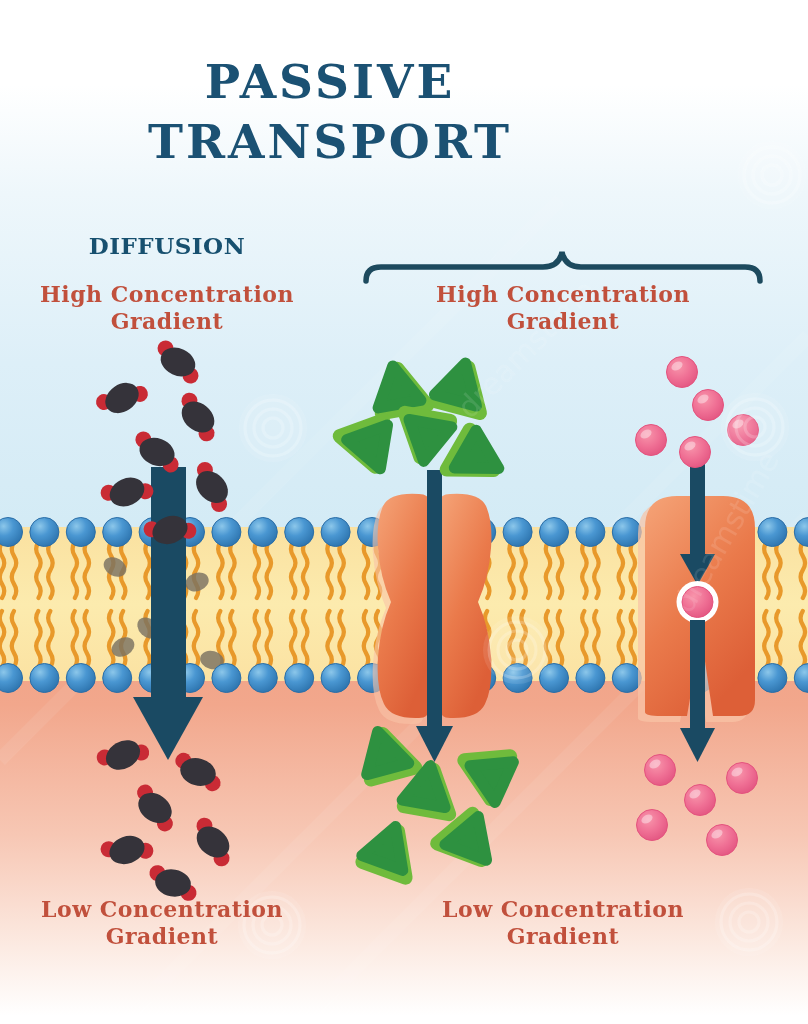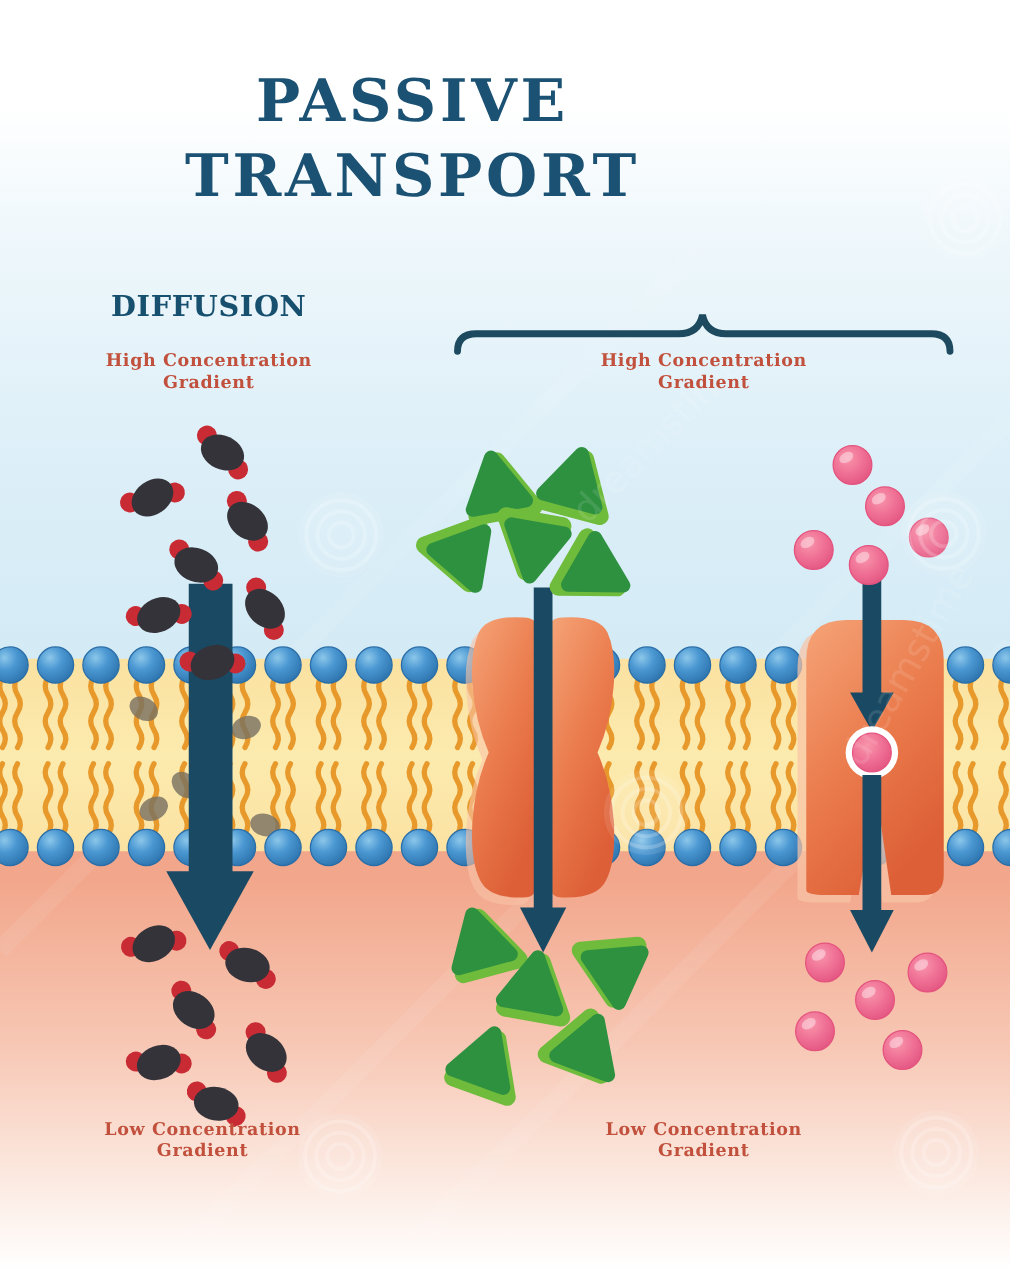--- a/index.html
+++ b/index.html
@@ -21,21 +21,21 @@
     position:absolute;text-align:center;font-weight:bold;line-height:1.22;
     letter-spacing:0.5px;
   }
   .title{
     left:0;top:52px;width:660px;font-size:47px;line-height:1.28;
     color:#1b5173;letter-spacing:3px;
   }
   .col-heading{font-size:23px;color:#17506f;}
   .heading-diffusion{left:42px;top:216px;width:250px;margin-top:16px;}
   .heading-facilitated{left:360px;top:214px;width:405px;}
-  .conc{font-size:14px;color:#c1503c;}
+  .conc{font-size:22px;color:#c1503c;}
   .high-left{left:37px;top:281px;width:260px;}
   .high-right{left:433px;top:281px;width:260px;}
   .low-left{left:32px;top:896px;width:260px;}
   .low-right{left:433px;top:896px;width:260px;}
 </style>
 </head>
 <body>
 
 <div class="canvas">
 

